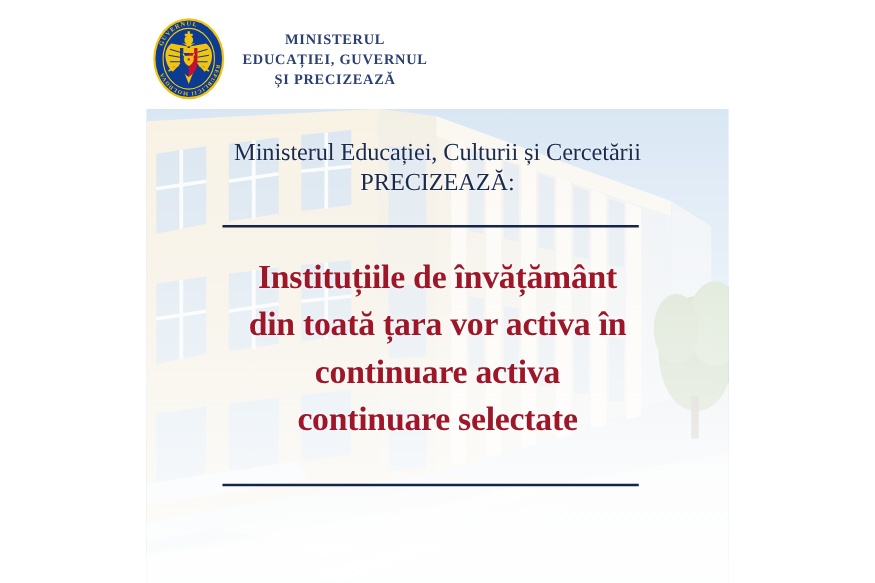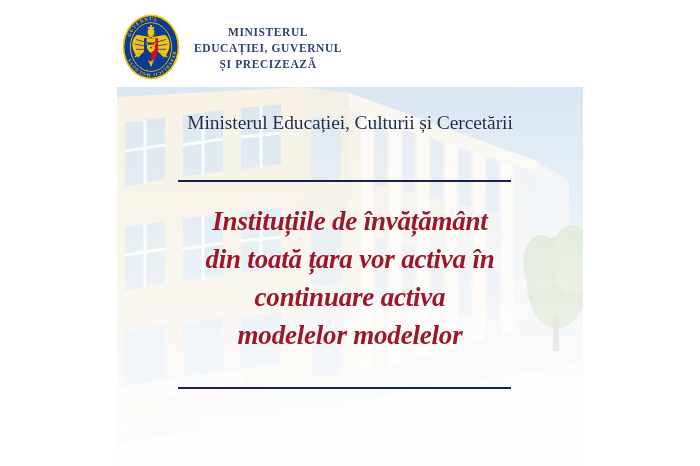--- a/index.html
+++ b/index.html
@@ -137,21 +137,21 @@
     right: 6px;
     text-align: center;
     color: #9d1729;
     font-family: "Liberation Serif", "DejaVu Serif", serif;
     font-weight: bold;
     font-size: 27px;
     line-height: 38px;
     letter-spacing: -0.2px;
     text-shadow: 0 0 3px rgba(255,255,255,0.75);
   }
-  .bigtext span { display: block; font-style: italic; }
+  .bigtext span { display: block; }
 </style>
 </head>
 <body>
 
 <div class="poster">
 
   <div class="header">
 
     <svg class="emblem" viewBox="0 0 100 114" aria-hidden="true">
 
@@ -311,28 +311,29 @@
 
       <path d="M0 356 L466 276 L466 379 L0 379 Z" fill="#ffffff" opacity="0.42"></path>
     </svg>
 
     <div class="banner-veil"></div>
 
     <div class="banner-content">
 
       <div class="headline">
         <span>Ministerul Educației, Culturii și Cercetării</span>
+        <span class="h-line2">PRECIZEAZĂ:</span>
       </div>
 
       <div class="rule rule-top"></div>
 
       <div class="bigtext">
         <span>Instituțiile de învățământ</span>
         <span>din toată țara vor activa în</span>
         <span>continuare activa</span>
-        <span>modelelor modelelor</span>
+        <span>continuare selectate</span>
       </div>
 
       <div class="rule rule-bottom"></div>
     </div>
   </div>
 
 </div>
 
 </body></html>

